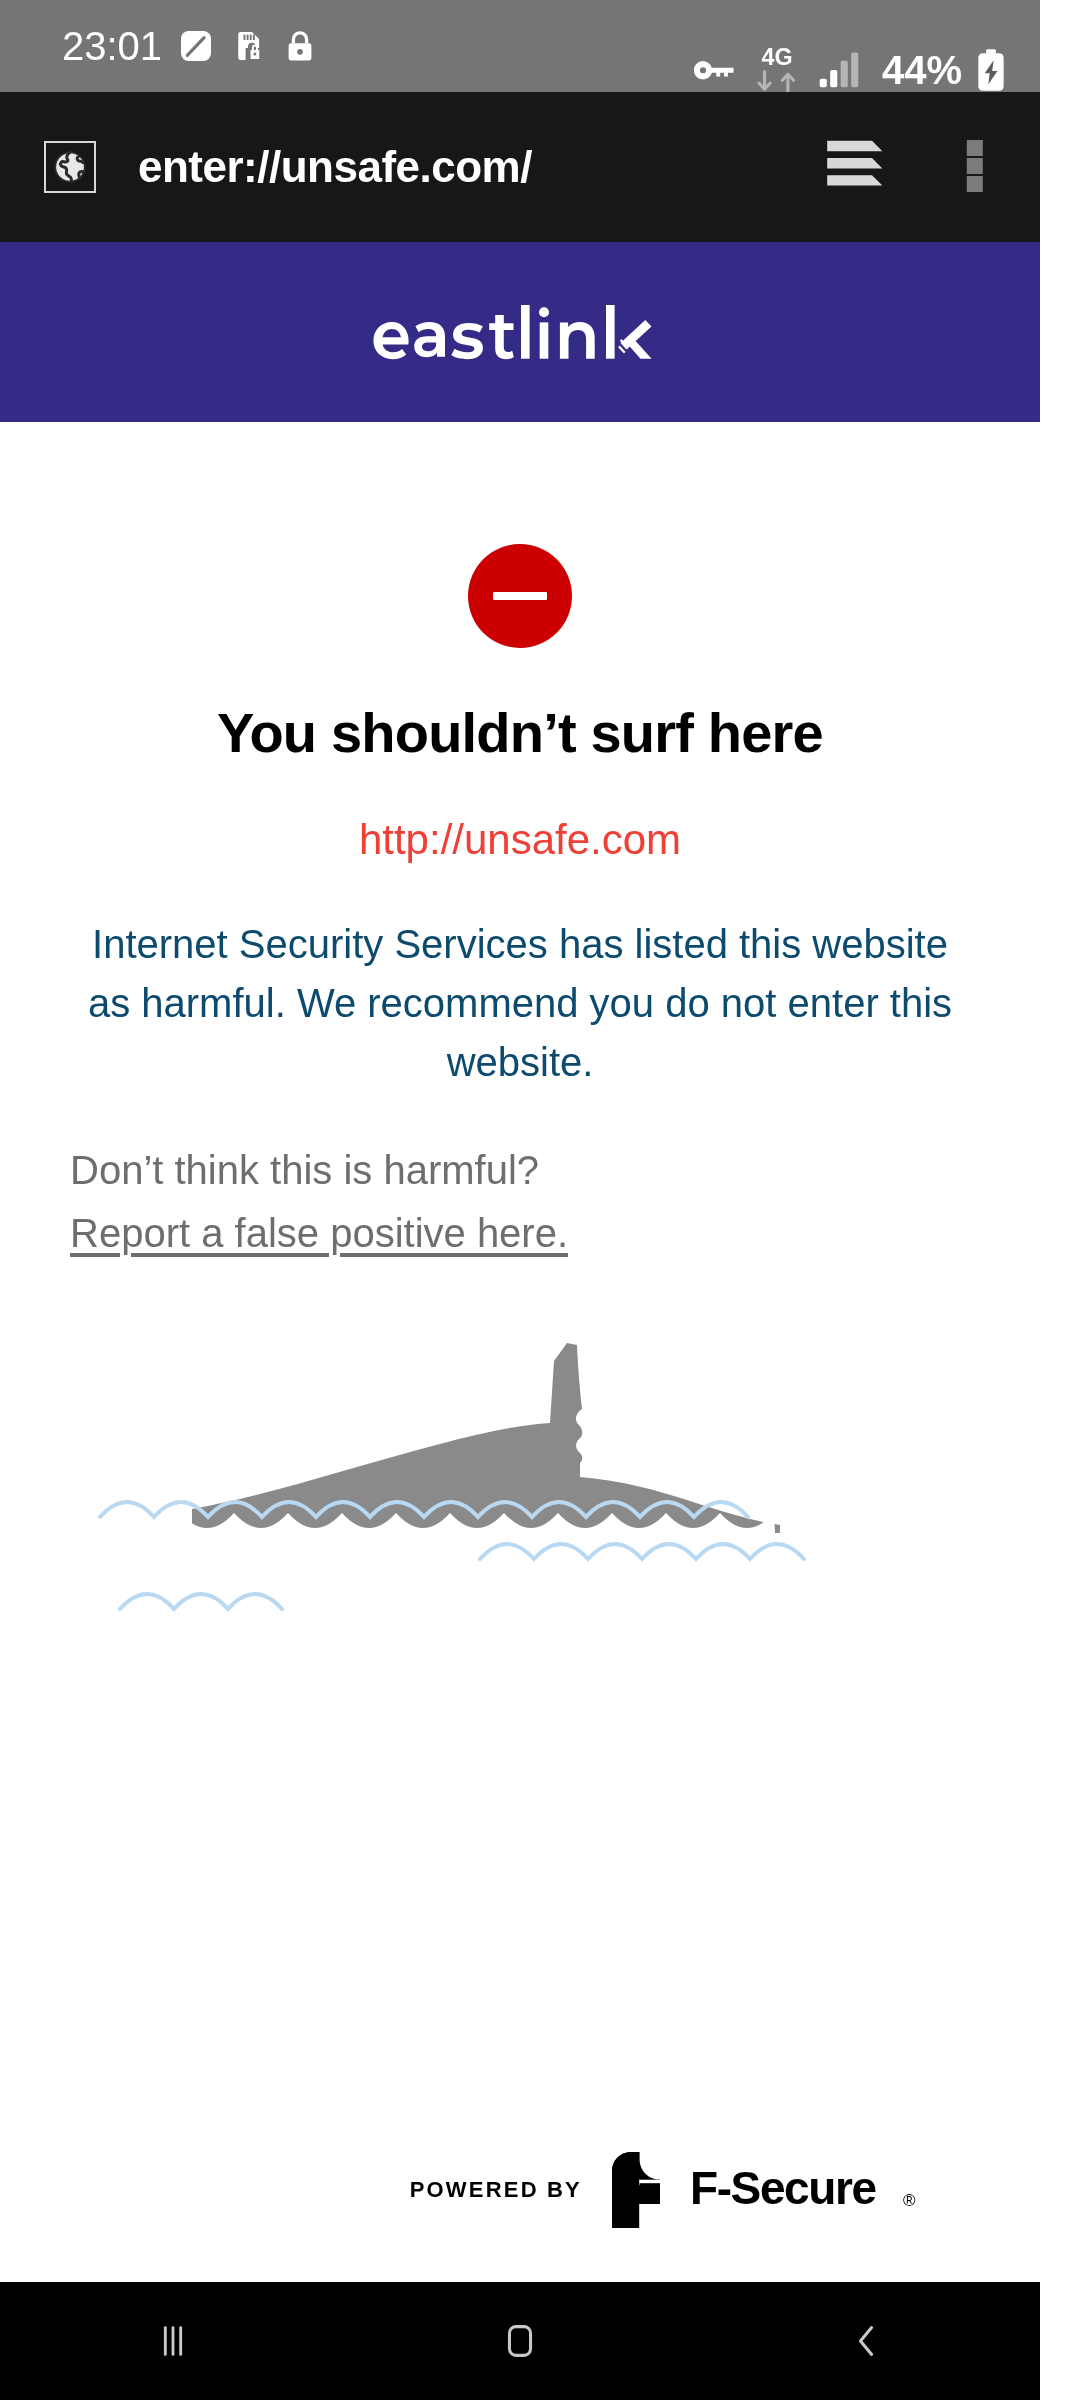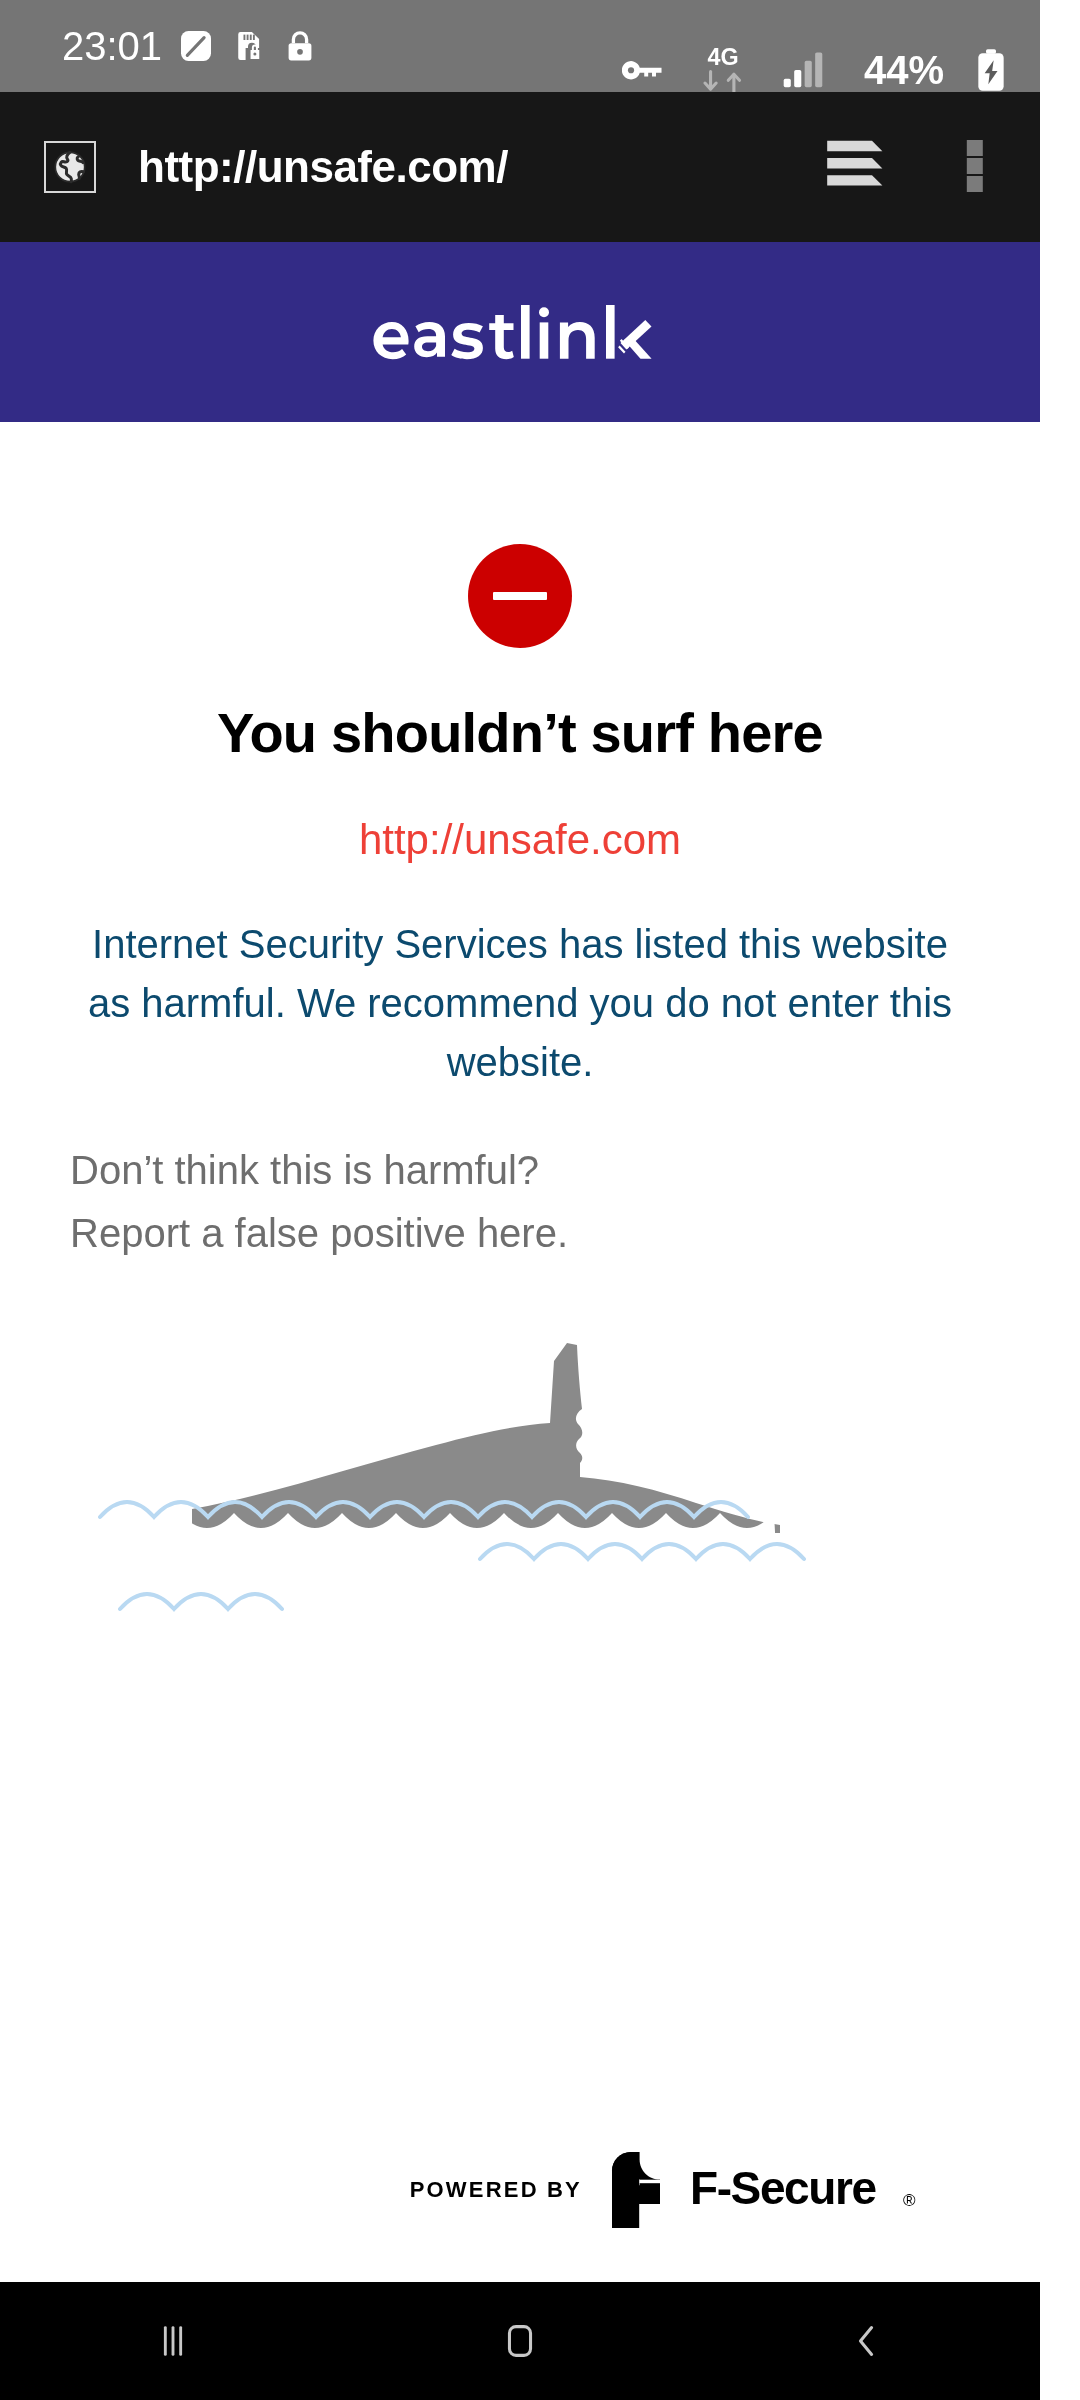--- a/index.html
+++ b/index.html
@@ -42,21 +42,21 @@
   .sb-clock {
     color: #ffffff;
     font-size: 40px;
     font-weight: 400;
     letter-spacing: 0px;
     line-height: 1;
   }
   .sb-right {
     display: flex;
     align-items: center;
-    gap: 32px;
+    gap: 14px;
     margin-top: 47px;
   }
   .sb-battery-text {
     color: #ffffff;
     font-size: 40px;
     font-weight: 700;
     line-height: 1;
     margin-left: 6px;
   }
   .icon-wrap { display:flex; align-items:center; justify-content:center; }
@@ -167,20 +167,21 @@
   #prompt-question {
     font-size: 40px;
     color: #6e6e6e;
     line-height: 1.48;
   }
   #report-link {
     display: inline-block;
     margin-top: 4px;
     font-size: 40px;
     color: #6e6e6e;
+    text-decoration: underline;
     text-underline-offset: 6px;
     cursor: pointer;
     line-height: 1.48;
   }
 
   
   #shark-illustration {
     margin: 64px auto 0;
     width: 880px;
     height: 300px;
@@ -306,21 +307,21 @@
     <div id="favicon-box">
       <svg width="38" height="38" viewBox="0 0 24 24">
         <circle cx="12" cy="12" r="9.3" fill="#e8e8e8"></circle>
         <path d="M12 2.7c-2.0 1.4-2.6 3.2-1.6 4.4 1.0 1.2-0.6 2.0-2.2 1.6-1.6-0.4-2.8 0.8-2.0 2.2 0.8 1.4 2.6 0.8 3.4 2.0 0.8 1.2-0.4 2.6 0.4 3.8 0.8 1.2 2.4 1.0 2.8 2.6 0.2 0.9 0.1 1.6-0.2 2.0" fill="none" stroke="#2b2b2b" stroke-width="1.9" stroke-linecap="round" stroke-linejoin="round"></path>
         <path d="M17.6 5.2c-1.2 0.6-1.4 1.8-0.6 2.6 0.8 0.8 2.4 0.4 3.2 1.4" fill="none" stroke="#2b2b2b" stroke-width="1.9" stroke-linecap="round"></path>
         <path d="M20.5 15.0c-1.6-0.6-3.0 0.2-3.0 1.6 0 1.0 0.6 1.6 0.4 2.6" fill="none" stroke="#2b2b2b" stroke-width="1.9" stroke-linecap="round"></path>
         <circle cx="12" cy="12" r="9.3" fill="none" stroke="#2b2b2b" stroke-width="1.1"></circle>
       </svg>
     </div>
 
-    <div id="url-text">http://unsafe.com/</div>
+    <div id="url-text">enter://unsafe.com/</div>
 
     <div id="tabs-button">
       <svg width="72" height="62" viewBox="0 0 36 31">
         <path d="M1.6 3.4h22.4l5.2 5.2H1.6z" fill="#d8d8d8"></path>
         <path d="M1.6 12.0h22.4l5.2 5.2H1.6z" fill="#d8d8d8"></path>
         <path d="M1.6 20.6h22.4l5.2 5.2H1.6z" fill="#d8d8d8"></path>
       </svg>
     </div>
 
     <div id="menu-button">

